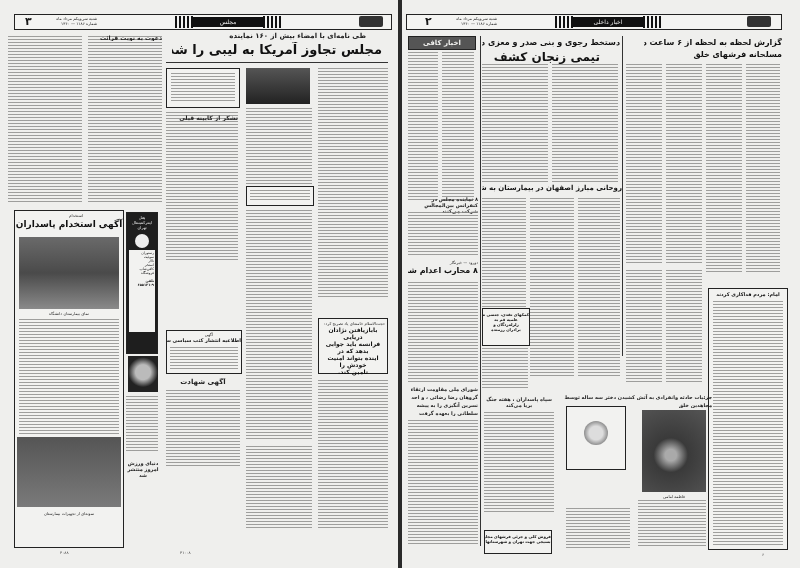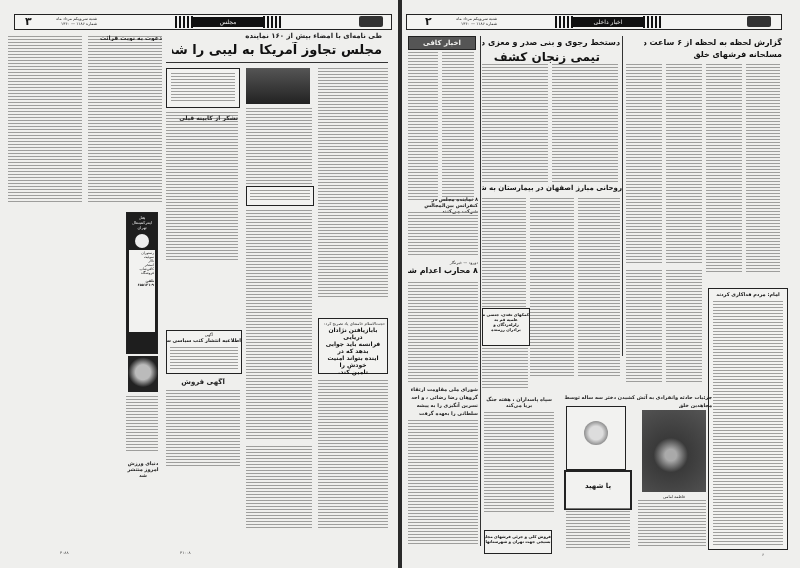--- a/index.html
+++ b/index.html
@@ -33,21 +33,21 @@
     <div class="mh-date" style="left:22px;">
       <div>شنبه سی‌ویکم مرداد ماه</div>
       <div>۱۳۶۰ — شماره ۱۱۸۶</div>
     </div>
     <div class="mh-bars" style="left:160px;width:18px;"></div>
     <div class="mh-section" style="left:178px;width:70px;">مجلس</div>
     <div class="mh-bars" style="left:248px;width:18px;"></div>
     <div class="mh-logo" style="right:8px;"></div>
   </div>
 
-  <div class="sub" style="right:16px;top:32px;width:180px;font-size:7px;font-weight:bold;">طی نامه‌ای با امضاء بیش از ۱۶۰ نماینده</div>
+  <div class="sub" style="right:32px;top:32px;width:180px;font-size:7px;font-weight:bold;">طی نامه‌ای با امضاء بیش از ۱۶۰ نماینده</div>
   <div class="headline" style="right:16px;top:42px;width:210px;font-size:13px;">مجلس تجاوز آمریکا به لیبی را شدیداً محکوم کرد</div>
   <div class="rule" style="left:166px;top:62px;width:222px;height:1px;"></div>
 
   <div class="col" style="left:8px;top:36px;width:74px;height:168px;"></div>
   <div class="col" style="left:88px;top:36px;width:74px;height:168px;"></div>
   <div class="sub" style="left:88px;top:34px;width:74px;font-weight:bold;">دعوت به نوبت قرائت</div>
 
   <div class="photo" style="left:246px;top:68px;width:64px;height:36px;background:linear-gradient(#555,#222);"></div>
   <div class="col" style="left:246px;top:108px;width:66px;height:92px;"></div>
   <div class="col" style="left:318px;top:68px;width:70px;height:230px;"></div>
@@ -66,20 +66,29 @@
   <div class="box" style="left:318px;top:318px;width:70px;height:56px;padding:2px;box-sizing:border-box;">
     <div class="sub" style="position:relative;font-size:4px;">حجت‌الاسلام خامنه‌ای یاد تصریح کرد:</div>
     <div class="boxtitle" style="font-size:6px;">بابازیافتن نژادان دریایی</div>
     <div class="boxtitle" style="font-size:6px;">فرانسه باید جوابی بدهد که در</div>
     <div class="boxtitle" style="font-size:6px;">اینده بتواند امنیت خودش را</div>
     <div class="boxtitle" style="font-size:6px;">تامین کند.</div>
   </div>
   <div class="col" style="left:318px;top:380px;width:70px;height:150px;"></div>
   <div class="col" style="left:246px;top:446px;width:66px;height:84px;"></div>
 
+  <div class="box" style="left:14px;top:210px;width:108px;height:336px;">
+    <div class="sub" style="right:40px;top:2px;font-size:4px;">استخدام</div>
+    <div class="boxtitle" style="font-size:9px;margin-top:8px;">آگهی استخدام پاسداران</div>
+    <div class="photo" style="left:4px;top:26px;width:100px;height:72px;background:linear-gradient(180deg,#6a6a6a 0%,#4a4a4a 50%,#8a8a8a 100%);"></div>
+    <div class="caption" style="left:4px;top:100px;width:100px;">نمای بیمارستان دانشگاه</div>
+    <div class="col" style="left:4px;top:108px;width:100px;height:116px;"></div>
+    <div class="photo" style="left:2px;top:226px;width:104px;height:70px;background:linear-gradient(180deg,#555,#7a7a7a);"></div>
+    <div class="caption" style="left:4px;top:300px;width:100px;">نمونه‌ای از تجهیزات بیمارستان</div>
+  </div>
 
   <div class="box" style="left:126px;top:212px;width:30px;height:140px;background:#1e1e1e;color:#eee;">
     <div style="font-size:4px;text-align:center;direction:rtl;padding:2px;">هتل اینترکنتیننتال تهران</div>
     <div style="width:14px;height:14px;margin:2px auto;border-radius:50%;background:#eee;"></div>
     <div style="background:#f2f2f0;color:#111;margin:2px;height:80px;font-size:3.5px;direction:rtl;padding:1px;">
       <div>رستوران</div>
       <div>سوئیت</div>
       <div>تالار</div>
       <div>استخر</div>
       <div>کافی‌شاپ</div>
@@ -89,21 +98,21 @@
   </div>
   <div class="photo" style="left:128px;top:356px;width:30px;height:36px;background:radial-gradient(circle at 50% 45%,#bbb 0 30%,#222 60%);"></div>
   <div class="col" style="left:126px;top:396px;width:32px;height:56px;"></div>
   <div class="sub" style="left:126px;top:460px;width:34px;font-size:5px;font-weight:bold;white-space:normal;text-align:center;">دنیای ورزش امروز منتشر شد</div>
 
   <div class="box" style="left:166px;top:330px;width:74px;height:42px;">
     <div class="sub" style="right:28px;top:1px;font-size:4px;">آگهی</div>
     <div class="boxtitle" style="font-size:5px;margin-top:6px;white-space:nowrap;overflow:hidden;">اطلاعیه انتشار کتب سیاسی ساوابزارت</div>
     <div class="col" style="left:3px;top:16px;width:68px;height:22px;"></div>
   </div>
-  <div class="sub" style="left:166px;top:378px;width:74px;font-size:7px;font-weight:bold;text-align:center;">آگهی فروش</div>
+  <div class="sub" style="left:166px;top:378px;width:74px;font-size:7px;font-weight:bold;text-align:center;">آگهی شهادت</div>
   <div class="col" style="left:166px;top:390px;width:74px;height:78px;"></div>
 
   <div class="pagefoot" style="left:60px;top:550px;">۴۰۸۸</div>
   <div class="pagefoot" style="left:180px;top:550px;">۴۱۰۰۸</div>
 </div>
 
 <div class="gutter"></div>
 
 <div class="page right">
   <div class="masthead" style="left:4px;width:374px;">
@@ -175,21 +184,18 @@
   <div class="box" style="left:82px;top:530px;width:66px;height:22px;">
     <div class="boxtitle" style="font-size:4px;white-space:nowrap;overflow:hidden;margin-top:3px;">فروش کلی و جزئی فرشهای مجاز</div>
     <div class="boxtitle" style="font-size:4px;white-space:nowrap;overflow:hidden;">بسیجی جهت تهران و شهرستانها</div>
   </div>
 
   <div class="sub" style="left:160px;top:394px;width:150px;font-weight:bold;font-size:5px;">جزئیات حادثه وانفرادی به آتش کشیدن دختر سه ساله توسط</div>
   <div class="sub" style="left:160px;top:402px;width:150px;font-weight:bold;font-size:5px;text-align:right;">مجاهدین خلق</div>
   <div class="box" style="left:164px;top:406px;width:58px;height:62px;">
     <div style="width:24px;height:24px;margin:14px auto 0;border-radius:50%;background:radial-gradient(circle,#ddd 0 40%,#777 80%);"></div>
   </div>
-  <div class="box" style="left:162px;top:470px;width:64px;height:36px;border-width:2px;">
-    <div class="boxtitle" style="font-size:7px;margin-top:10px;">یا شهید</div>
-  </div>
   <div class="photo" style="left:240px;top:410px;width:64px;height:82px;background:radial-gradient(circle at 45% 55%,#aaa 0 10%,#3a3a3a 30%,#555 100%);"></div>
   <div class="caption" style="left:240px;top:494px;width:64px;">فاطمه امامی</div>
   <div class="col" style="left:164px;top:508px;width:64px;height:40px;"></div>
   <div class="col" style="left:236px;top:500px;width:68px;height:46px;"></div>
   <div class="pagefoot" style="left:360px;top:552px;">۶</div>
 </div>
 
 </body></html>

